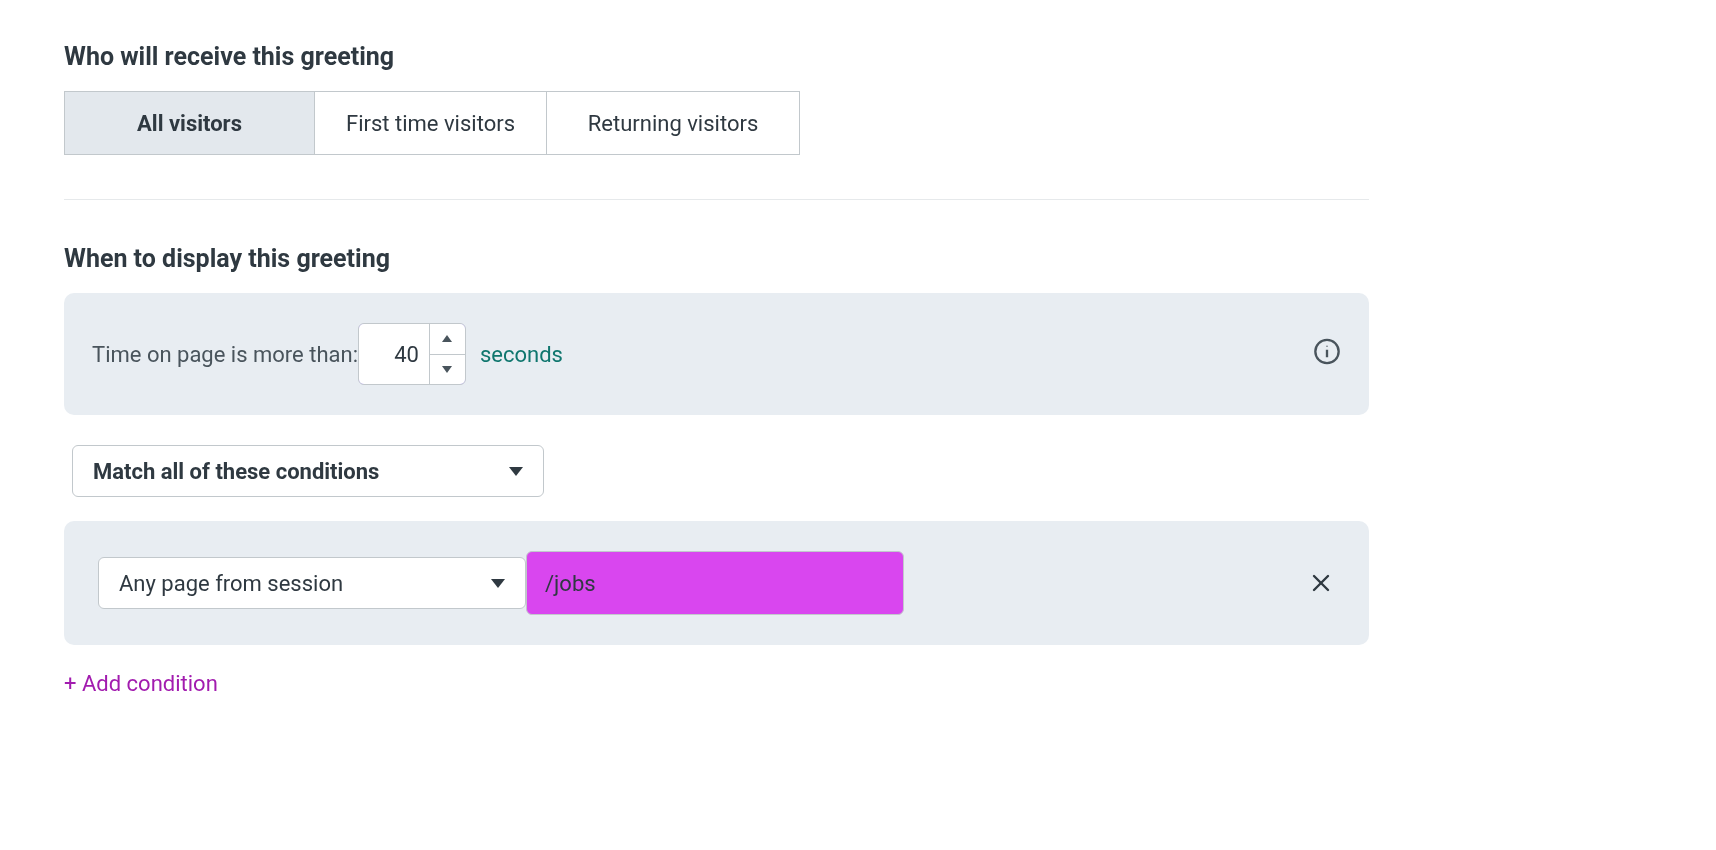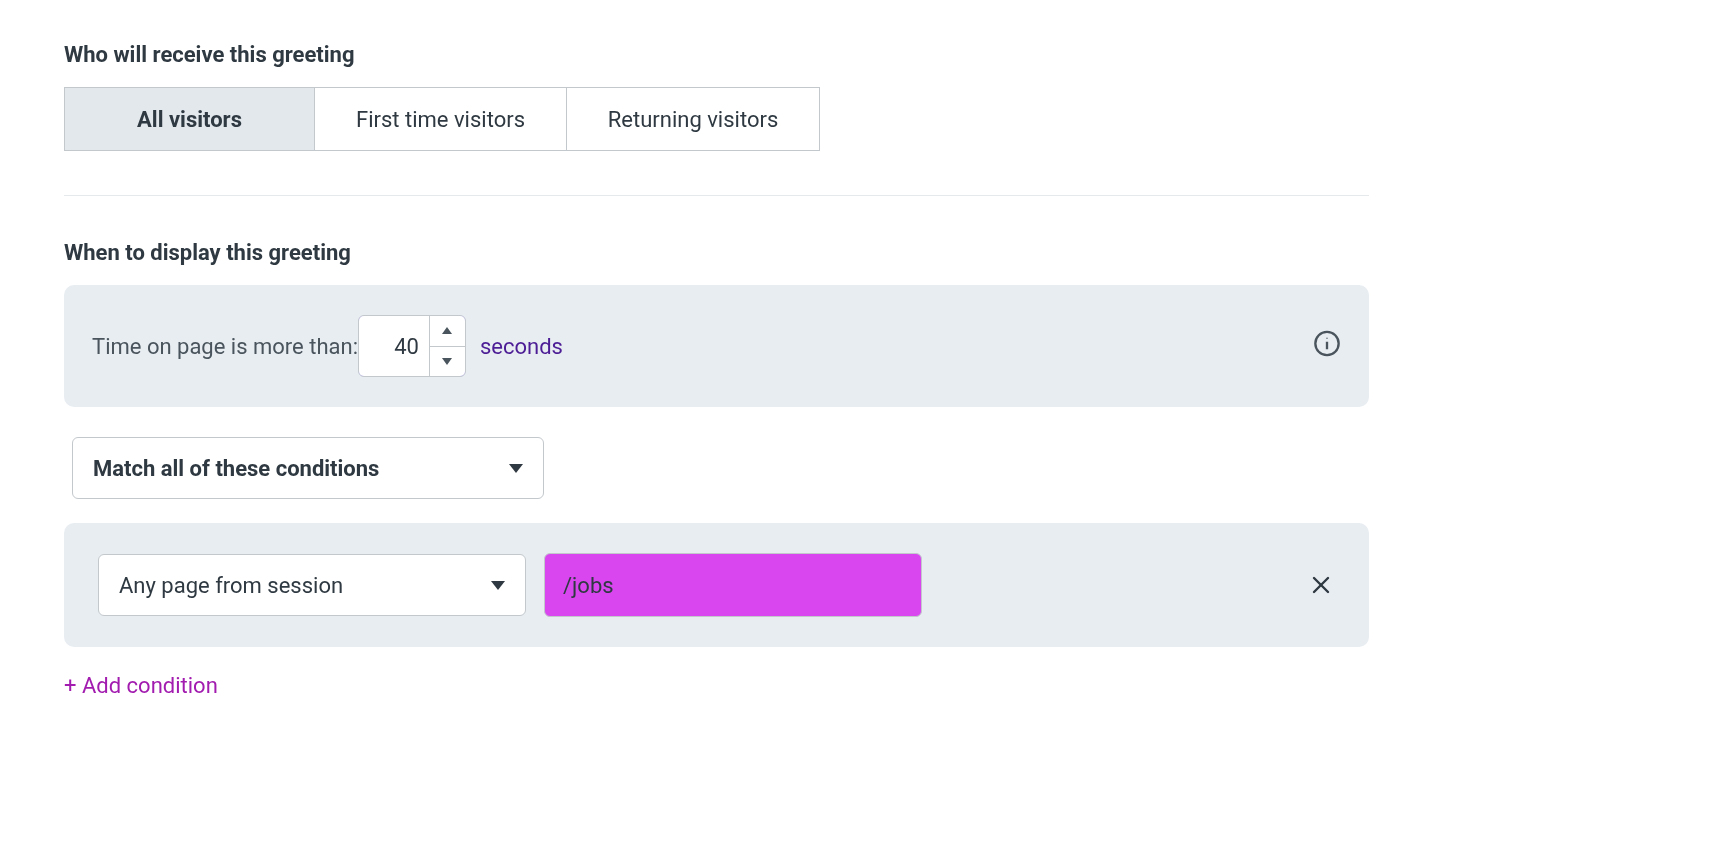--- a/index.html
+++ b/index.html
@@ -8,21 +8,21 @@
     font-family: -apple-system, BlinkMacSystemFont, "Segoe UI", Roboto, "Helvetica Neue", Arial, sans-serif;
     background: #fff;
     color: #2f3941;
     font-size: 22px;
   }
   .page {
     padding: 42px 64px;
     width: 1716px;
   }
   .section-title {
-    font-size: 22px;
+    font-size: 25px;
     font-weight: 700;
     color: #2f3941;
     margin: 0 0 20px 0;
   }
   .seg-group {
     display: inline-flex;
     border: 1px solid #c2c8cc;
     border-radius: 0;
     overflow: hidden;
   }
@@ -106,39 +106,39 @@
     border-bottom: 7px solid #49545c;
   }
   .triangle-down {
     width: 0; height: 0;
     border-left: 5px solid transparent;
     border-right: 5px solid transparent;
     border-top: 7px solid #49545c;
   }
   .units {
     margin-left: 14px;
-    color: #4c1d95;
+    color: #0f766e;
     font-size: 22px;
   }
   .info-icon-wrap {
     position: absolute;
     right: 28px;
     top: 50%;
     transform: translateY(-50%);
     color: #49545c;
     cursor: pointer;
   }
   .dropdown {
     display: inline-flex;
     align-items: center;
     justify-content: space-between;
     border: 1px solid #c2c8cc;
     border-radius: 6px;
     background: #fff;
-    height: 62px;
+    height: 52px;
     padding: 0 20px;
     font-size: 22px;
     color: #2f3941;
     cursor: pointer;
     font-family: inherit;
   }
   .dropdown .caret {
     margin-left: 18px;
     width: 0; height: 0;
     border-left: 7px solid transparent;
@@ -151,21 +151,20 @@
     font-weight: 700;
   }
   .cond-panel {
     background: #e8edf2;
     border-radius: 10px;
     padding: 30px 34px;
     width: 1305px;
     margin-top: 24px;
     display: flex;
     align-items: center;
-    gap: 18px;
     position: relative;
   }
   .cond-field { width: 428px; }
   .cond-op { width: 330px; }
   .cond-value {
     border: 1px solid #c2c8cc;
     border-radius: 6px;
     background: #d946ef;
     height: 64px;
     width: 378px;
@@ -205,21 +204,21 @@
 
 <div class="page">
 
   
   <h2 class="section-title">Who will receive this greeting</h2>
 
   <div class="seg-group">
     <button class="seg-btn selected" style="width:250px">
       <span>All visitors</span>
     </button>
-    <button class="seg-btn" style="width:252px">
+    <button class="seg-btn" style="width:232px">
       <span>First time visitors</span>
     </button>
     <button class="seg-btn" style="width:252px">
       <span>Returning visitors</span>
     </button>
   </div>
 
   <hr class="divider">
 
   

